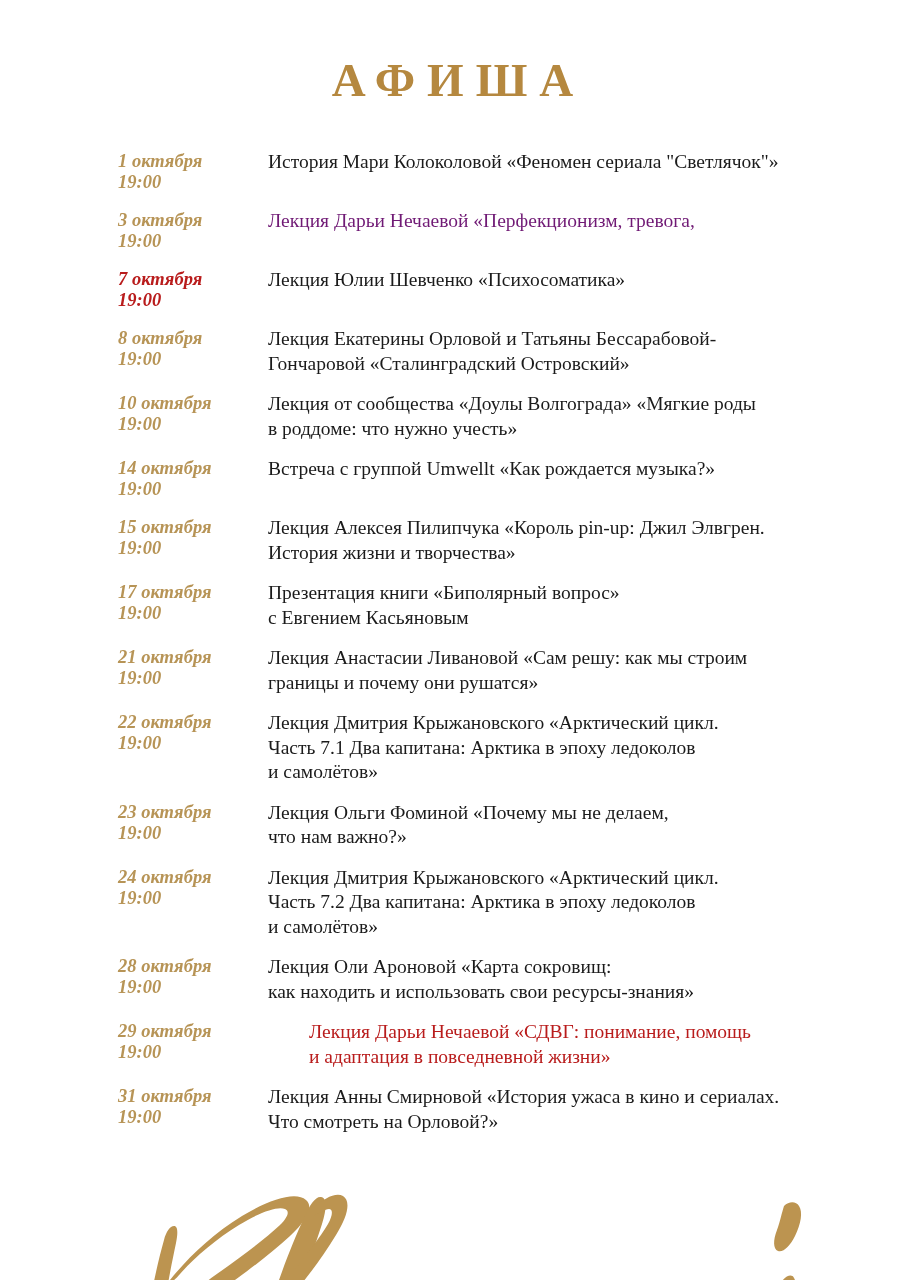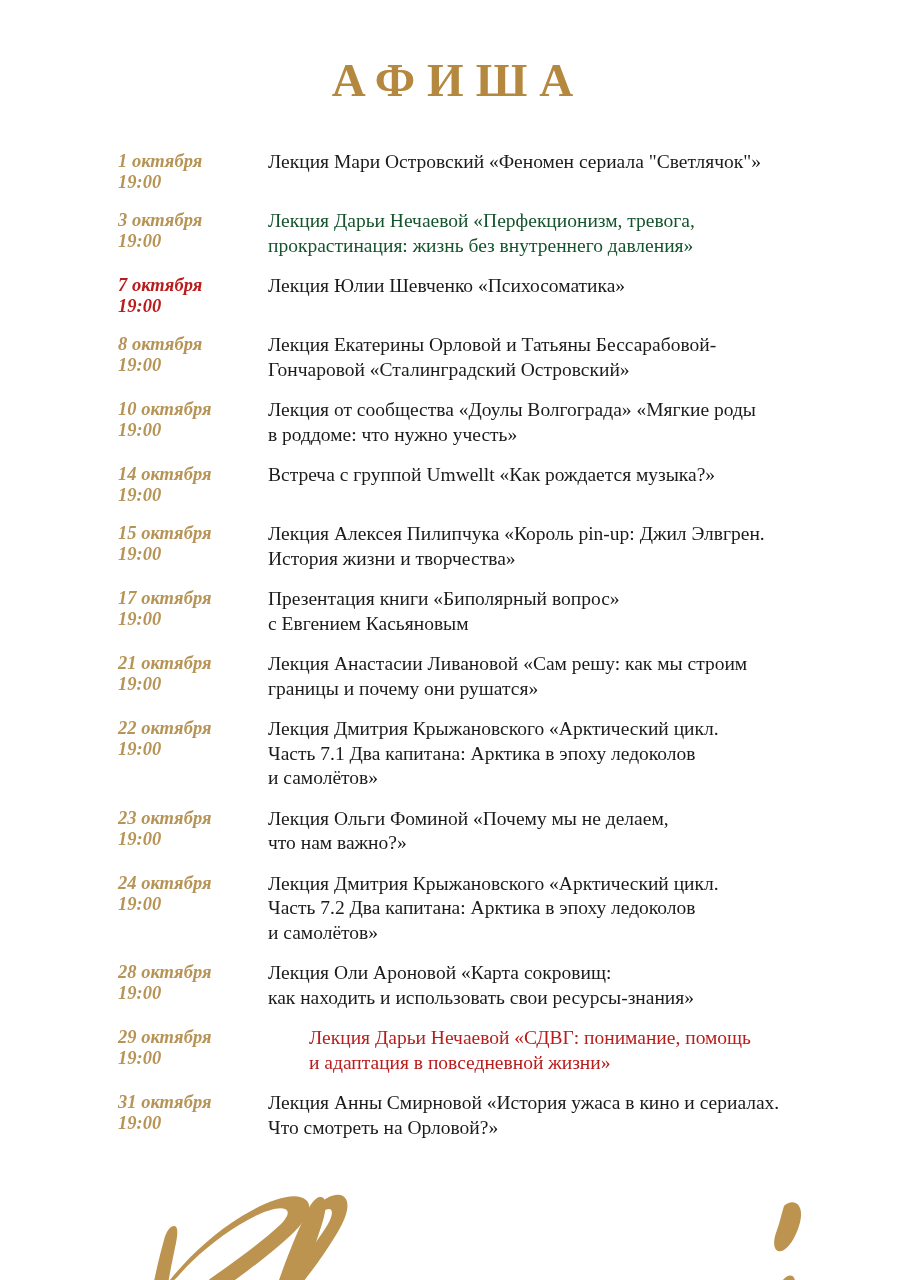--- a/index.html
+++ b/index.html
@@ -119,31 +119,30 @@
     <h1 class="poster-title" style="color: rgb(181, 136, 63);">АФИША</h1>
   </div>
 
   <div class="schedule">
       <div class="event-row">
         <div class="event-when" style="color: rgb(183, 148, 86);">
           <span class="event-date">1 октября</span>
           <span class="event-time">19:00</span>
         </div>
         <div class="event-desc" style="color: rgb(27, 27, 27);">
-          <span class="desc-line">Лекция Мари Островский «Феномен сериала "Светлячок"»</span>
+          <span class="desc-line">История Мари Колоколовой «Феномен сериала "Светлячок"»</span>
         </div>
       </div>
       <div class="event-row">
         <div class="event-when" style="color: rgb(183, 148, 86);">
           <span class="event-date">3 октября</span>
           <span class="event-time">19:00</span>
         </div>
-        <div class="event-desc" style="color: #14532d;">
+        <div class="event-desc" style="color: #701a75;">
           <span class="desc-line">Лекция Дарьи Нечаевой «Перфекционизм, тревога,</span>
-          <span class="desc-line">прокрастинация: жизнь без внутреннего давления»</span>
         </div>
       </div>
       <div class="event-row">
         <div class="event-when" style="color: #b91c1c;">
           <span class="event-date">7 октября</span>
           <span class="event-time">19:00</span>
         </div>
         <div class="event-desc" style="color: rgb(27, 27, 27);">
           <span class="desc-line">Лекция Юлии Шевченко «Психосоматика»</span>
         </div>

